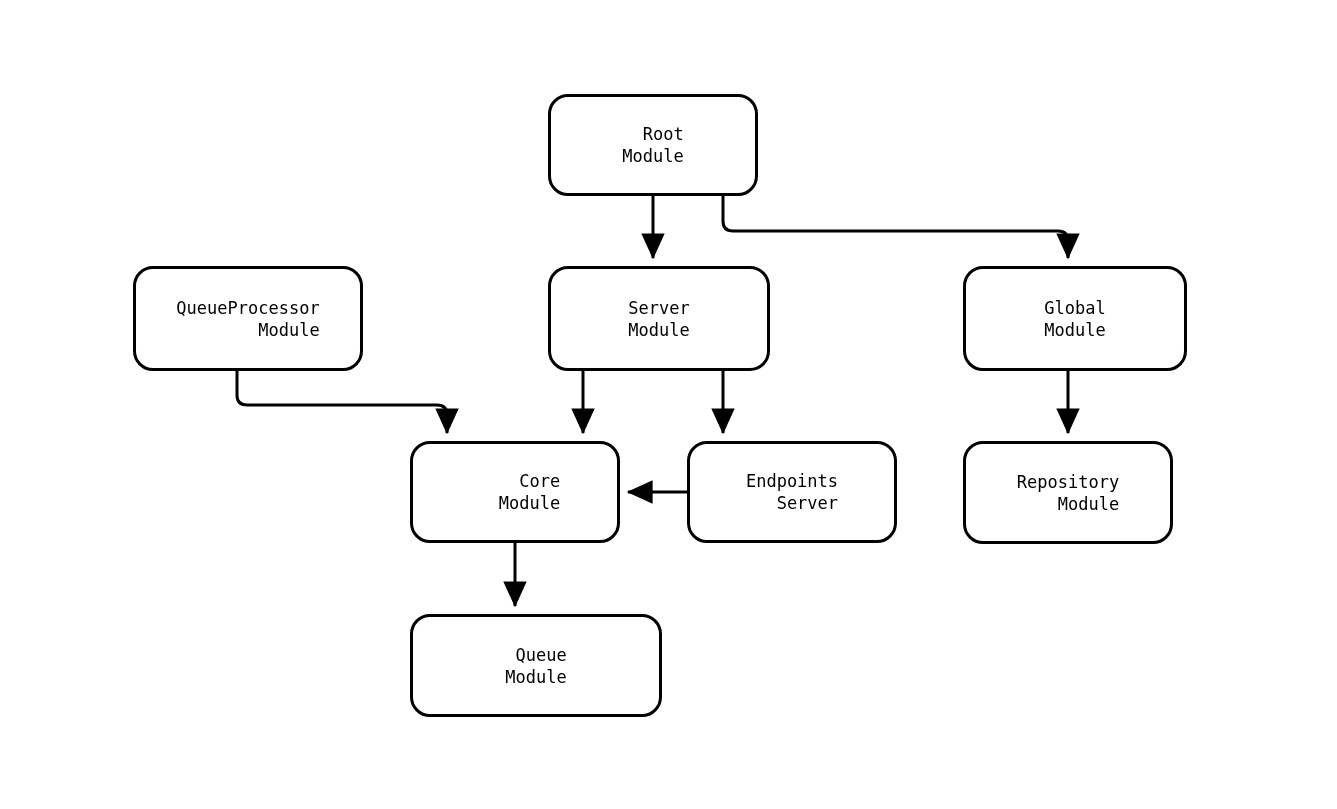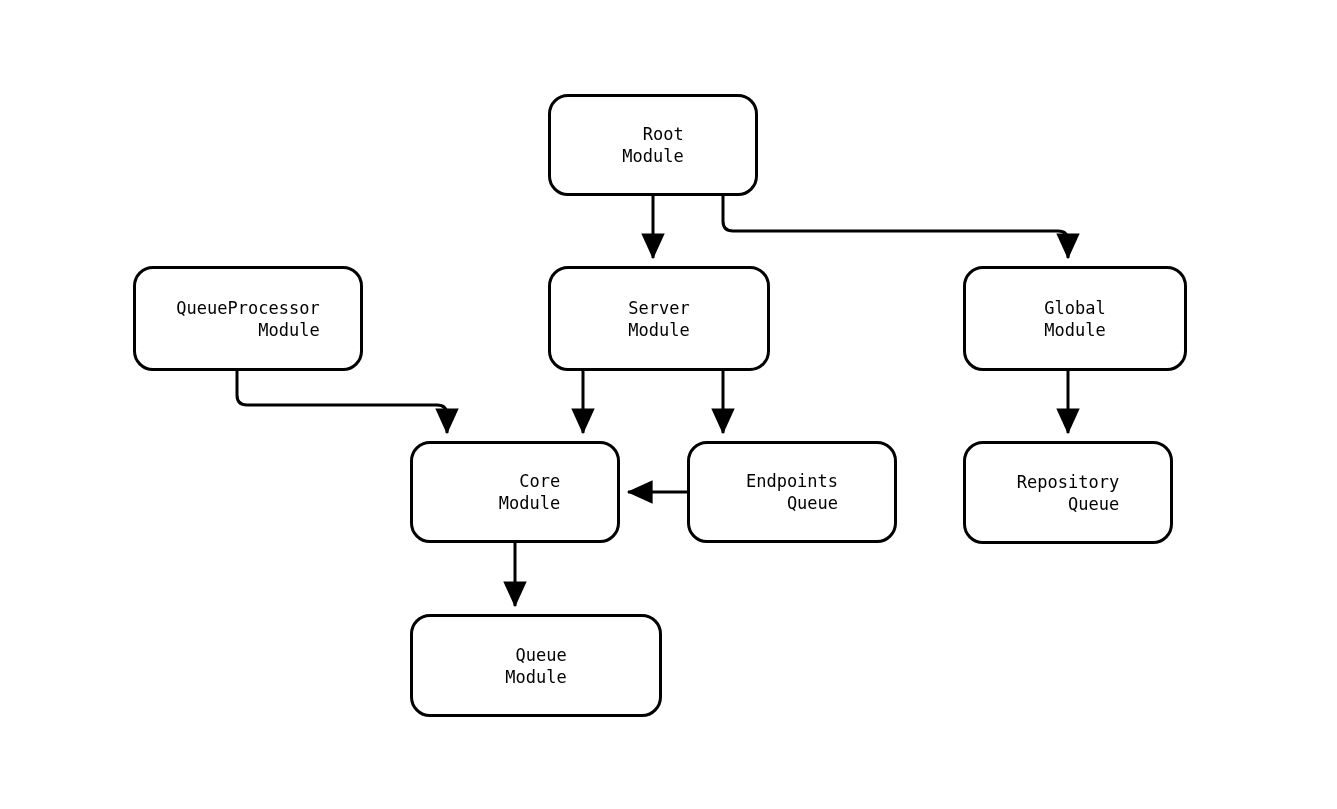--- a/index.html
+++ b/index.html
@@ -97,26 +97,26 @@
 Module</span>
   </div>
 
   <div class="node" style="left:410px; top:441px; width:210px; height:102px;padding-left:29px;">
     <span class="node-label">Core
 Module</span>
   </div>
 
   <div class="node" style="left:687px; top:441px; width:210px; height:102px;">
     <span class="node-label">Endpoints
-Queue</span>
+Server</span>
   </div>
 
   <div class="node" style="left:963px; top:441px; width:210px; height:103px;">
     <span class="node-label">Repository
-Queue</span>
+Module</span>
   </div>
 
   <div class="node" style="left:410px; top:614px; width:252px; height:103px;">
     <span class="node-label">Queue
 Module</span>
   </div>
 
 </div>
 
 </body></html>

